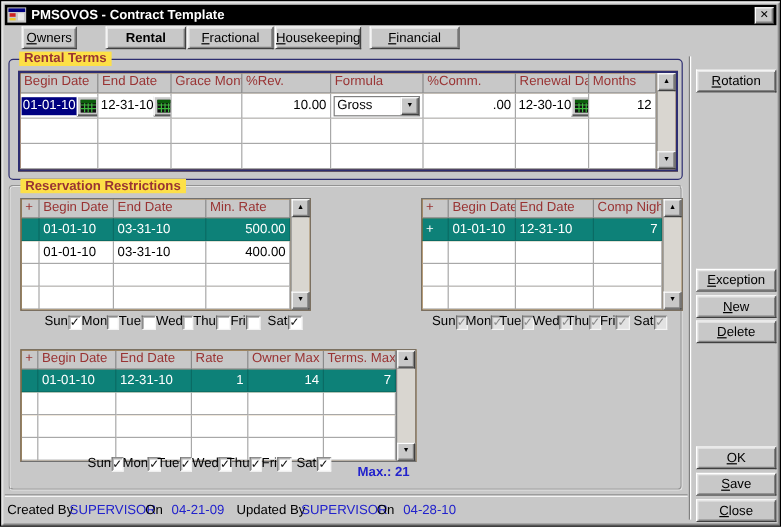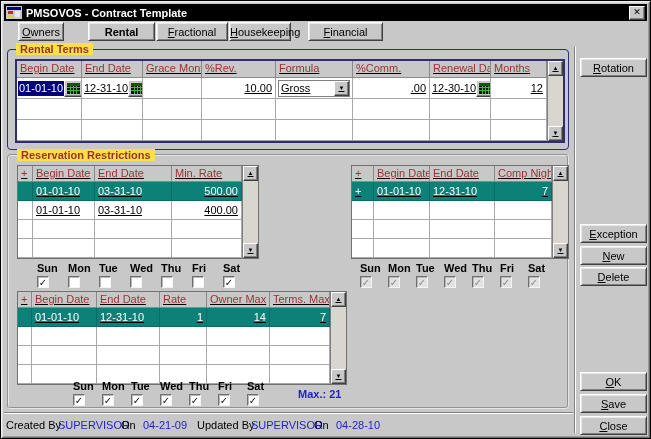--- a/index.html
+++ b/index.html
@@ -12,21 +12,21 @@
     font-size:9px;line-height:11px;text-align:center;color:#000;padding:0;cursor:default;}
   .tab{position:absolute;top:21px;height:19px;background:#c8c8c8;border:1px solid;border-color:#fff #404040 #404040 #fff;
     box-shadow:inset 1px 1px 0 #e8e8e8,inset -1px -1px 0 #808080;font-size:11px;color:#000;padding:0;text-align:center;}
   .tab.active{font-weight:bold;text-align:center;}
   .u{text-decoration:underline;}
   .fs{position:absolute;border-radius:4px;}
   .fs-navy{border:1px solid #2d2d70;}
   .fs-etch{border:2px groove #e6e6e6;}
   .legend{position:absolute;top:-7px;left:8px;background:#fde047;padding:0 4px;font-size:11px;font-weight:bold;color:#993333;white-space:nowrap;}
   
-  .grid{position:absolute;background:#a16207;display:flex;text-decoration:underline;}
+  .grid{position:absolute;background:#a16207;display:flex;}
   .grid .body{flex:1;display:flex;flex-direction:column;overflow:hidden;}
   .ghead{display:flex;background:#c8c8c8;}
   .hcell{font-size:11px;color:#993333;padding:1px 0 0 3px;border-right:1px solid #8a8a8a;border-bottom:1px solid #8a8a8a;
     white-space:nowrap;overflow:hidden;flex:0 0 auto;}
   .grow{display:flex;background:#fff;}
   .cell{font-size:11px;color:#000;padding:0 3px;border-right:1px solid #a8a8a8;border-bottom:1px solid #a8a8a8;
     white-space:nowrap;overflow:hidden;display:flex;align-items:center;flex:0 0 auto;}
   .num{justify-content:flex-end;}
   .sel{background:#0d8178;}
   .sel .cell{color:#fff;border-right-color:#0a6b64;border-bottom-color:#0a6b64;}
@@ -49,21 +49,21 @@
     font-size:6px;line-height:13px;text-align:center;padding:0;color:#000;}
   .sb{width:16px;flex:0 0 auto;background:#d9d6d0;border-left:1px solid #808080;display:flex;flex-direction:column;}
   .sbb{height:15px;background:#c8c8c8;border:1px solid;border-color:#fff #404040 #404040 #fff;box-shadow:inset -1px -1px 0 #808080;
     font-size:6px;color:#000;text-align:center;line-height:13px;padding:0;width:100%;}
   .sbtrack{flex:1;}
   
   .btn{position:absolute;left:579px;width:67px;height:19px;background:#c8c8c8;border:1px solid;border-color:#fff #404040 #404040 #fff;
     box-shadow:inset 1px 1px 0 #e8e8e8,inset -1px -1px 0 #808080;font-size:11px;color:#000;text-align:center;padding:0;}
   
   .dayrow{position:absolute;display:flex;}
-  .daycol{display:flex;flex-direction:column;align-items:flex-start;font-weight:bold;}
+  .daycol{display:flex;flex-direction:row;align-items:flex-end;}
   .daylab{font-size:11px;color:#000;height:13px;}
   .cb{width:12px;height:12px;margin-top:1px;background:#fff;border:1px solid;border-color:#707070 #f4f4f4 #f4f4f4 #707070;
     box-shadow:inset 1px 1px 0 #b8b8b8;font-size:10px;line-height:11px;text-align:center;color:#111;}
   .dis .cb{background:#e2e2e2;color:#8a8a8a;}
   .maxlab{position:absolute;font-size:11px;font-weight:bold;color:#2222cc;text-align:center;}
   
   .vsep{position:absolute;left:573px;top:46px;width:2px;height:386px;border-left:1px solid #808080;border-right:1px solid #fff;}
   .hsep{position:absolute;left:3px;top:411px;width:569px;height:2px;border-top:1px solid #808080;border-bottom:1px solid #fff;}
   
   .st{position:absolute;top:418px;font-size:11px;white-space:nowrap;}
@@ -83,21 +83,21 @@
       <rect x="9" y="5" width="5" height="6" fill="#e8e8e8"></rect>
       <rect x="2" y="9" width="5" height="2" fill="#e8c830"></rect>
     </svg>
     <span class="title">PMSOVOS - Contract Template</span>
     <button class="xbtn"><span>✕</span></button>
   </div>
 
   <button class="tab" style="left:17px;width:46px"><span class="u">O</span><span>wners</span></button>
   <button class="tab active" style="left:87px;width:67px"><span class="u"></span><span>Rental</span></button>
   <button class="tab" style="left:155px;width:72px"><span class="u">F</span><span>ractional</span></button>
-  <button class="tab" style="left:228px;width:62px"><span class="u">H</span><span>ousekeeping</span></button>
+  <button class="tab" style="left:228px;width:72px"><span class="u">H</span><span>ousekeeping</span></button>
   <button class="tab" style="left:307px;width:75px"><span class="u">F</span><span>inancial</span></button>
 
   <div class="fs fs-navy" style="left:6px;top:48px;width:562px;height:101px">
     <span class="legend">Rental Terms</span>
   </div>
 
   <div class="grid grid-navy" style="left:14px;top:58px;width:550px;height:84px">
     <div class="body">
       <div class="ghead rh">
         <div class="hcell rc0">Begin Date</div>

